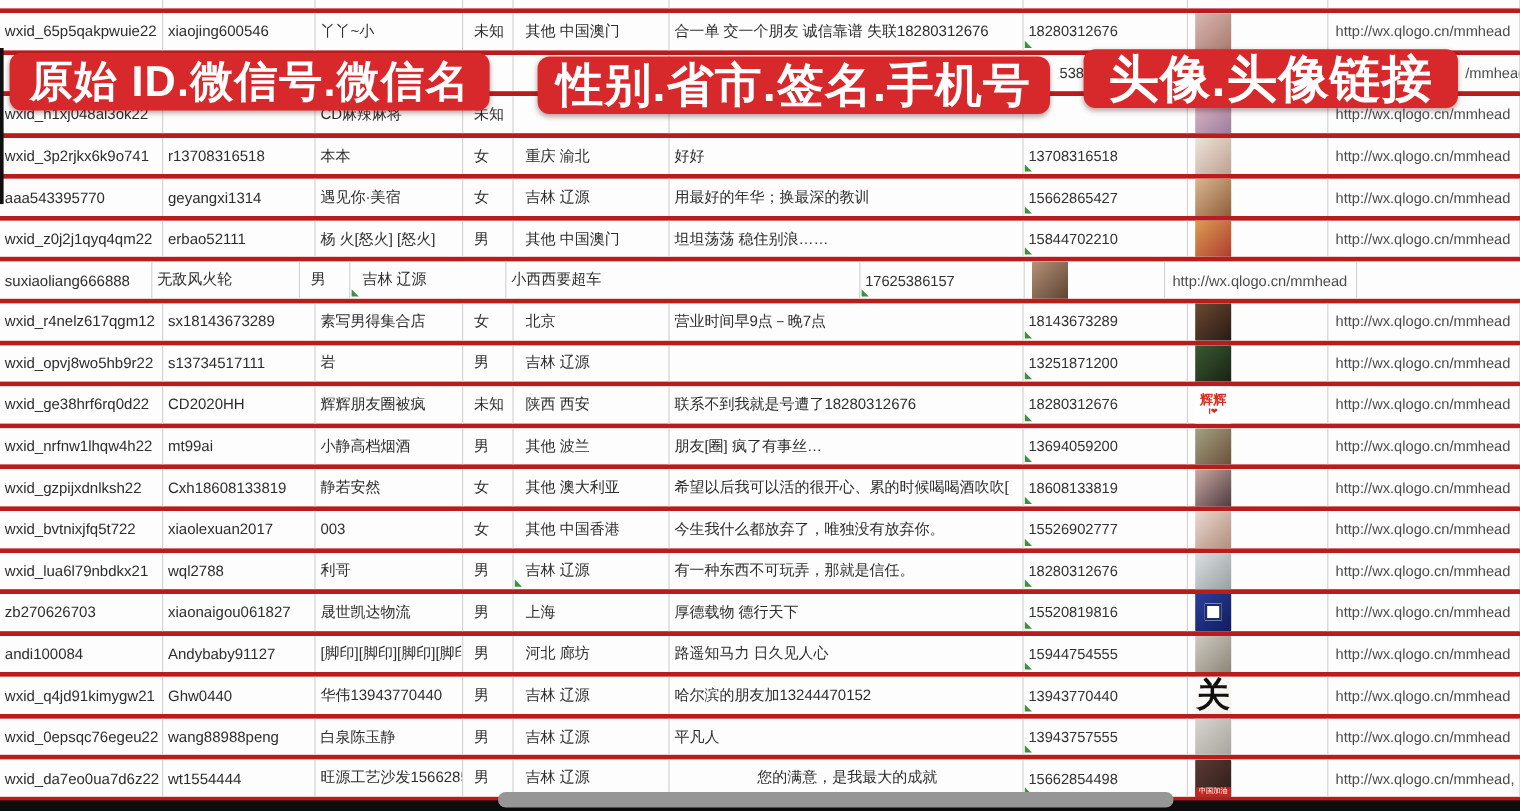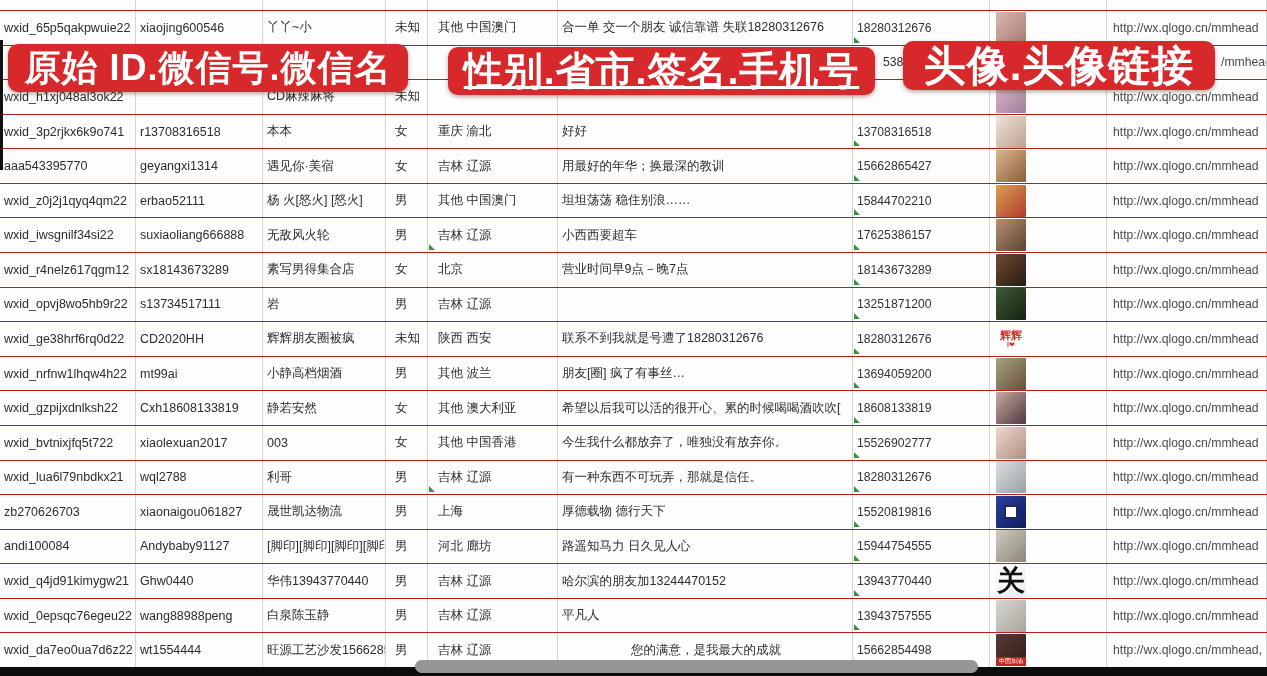--- a/index.html
+++ b/index.html
@@ -1,19 +1,19 @@
 <!DOCTYPE html>
 <html><head>
 <meta charset="utf-8">
 <style>
   html,body{margin:0;padding:0;background:#222;}
   #sheet{position:relative;width:1267px;height:676px;background:#fdfdfd;overflow:hidden;
          font-family:"Liberation Sans","DejaVu Sans",sans-serif;}
   #grid{position:absolute;left:0;top:0;width:1267px;}
-  .row{display:flex;height:34.58px;box-sizing:border-box;border-bottom:1px solid #b91c1c;background:#fdfdfd;}
+  .row{display:flex;height:34.58px;box-sizing:border-box;border-bottom:4px solid #b91c1c;background:#fdfdfd;}
   .cell{box-sizing:border-box;height:100%;border-right:1px solid #d4d4d4;display:flex;align-items:center;
         overflow:hidden;white-space:nowrap;position:relative;flex-shrink:0;padding:0 2px 0 4px;
         font-size:12.5px;color:#2d2d2d;}
   .cell span{pointer-events:none;}
   .c3{padding-left:9px;font-family:Liberation Serif, serif;}
   .c4{padding-left:10px;}
   .c6{font-size:12.2px;color:#333;}
   .c8{font-size:12.2px;color:#4b4b4b;padding-left:6px;}
   .mk{position:absolute;left:1px;bottom:2px;width:0;height:0;
       border-bottom:6px solid #3f8f3f;border-right:6px solid transparent;}
@@ -202,23 +202,20 @@
           <div class="mk"></div>
         </div>
         <div class="cell c7" style="width: 117px;">
           <div class="avatar" style="background: linear-gradient(135deg, rgb(217, 160, 80), rgb(176, 58, 48));"></div>
         </div>
         <div class="cell c8" style="width: 160px;">
           <span>http://wx.qlogo.cn/mmhead</span>
         </div>
       </div>
       <div class="row">
-        <div class="cell c0" style="width: 136px;">
-          <span>wxid_iwsgnilf34si22</span>
-        </div>
         <div class="cell c1" style="width: 127px;">
           <span>suxiaoliang666888</span>
         </div>
         <div class="cell c2" style="width: 123px;">
           <span>无敌风火轮</span>
         </div>
         <div class="cell c3" style="width: 42px;">
           <span>男</span>
         </div>
         <div class="cell c4" style="width: 130px;">
@@ -618,18 +615,18 @@
         <div class="cell c7" style="width: 117px;">
           <div class="avatar" style="background: linear-gradient(135deg, rgb(90, 134, 200), rgb(216, 228, 242));"></div>
         </div>
         <div class="cell c8" style="width: 160px;"></div>
       </div>
     </div>
 
   <div id="edge-strip"></div>
 
   <div class="banner" id="banner-left" style="background: rgb(215, 40, 43); color: rgb(255, 255, 255);">原始 ID.微信号.微信名</div>
-  <div class="banner" id="banner-middle" style="background: rgb(215, 40, 43); color: rgb(255, 255, 255); text-decoration: underline;">性别.省市.签名.手机号</div>
+  <div class="banner" id="banner-middle" style="background: rgb(215, 40, 43); color: rgb(255, 255, 255);">性别.省市.签名.手机号</div>
   <div class="banner" id="banner-right" style="background: rgb(215, 40, 43); color: rgb(255, 255, 255);">头像.头像链接</div>
 
   <div id="bottom-bar"></div>
   <div id="scrub-bar"></div>
 </div>
 
 </body></html>

